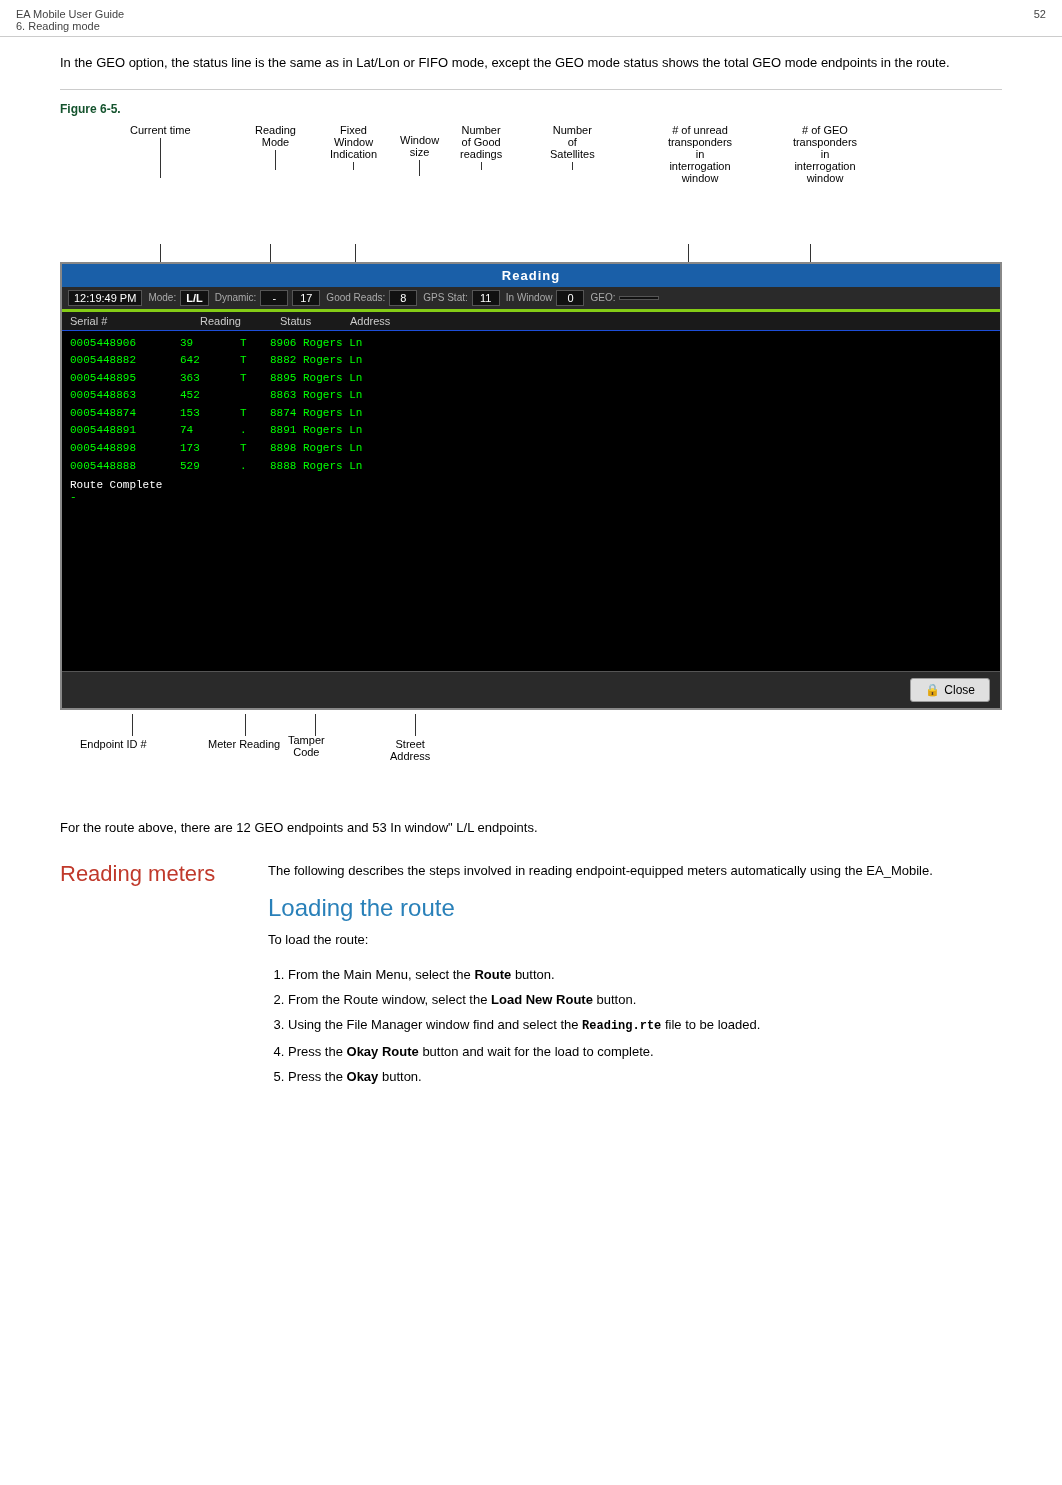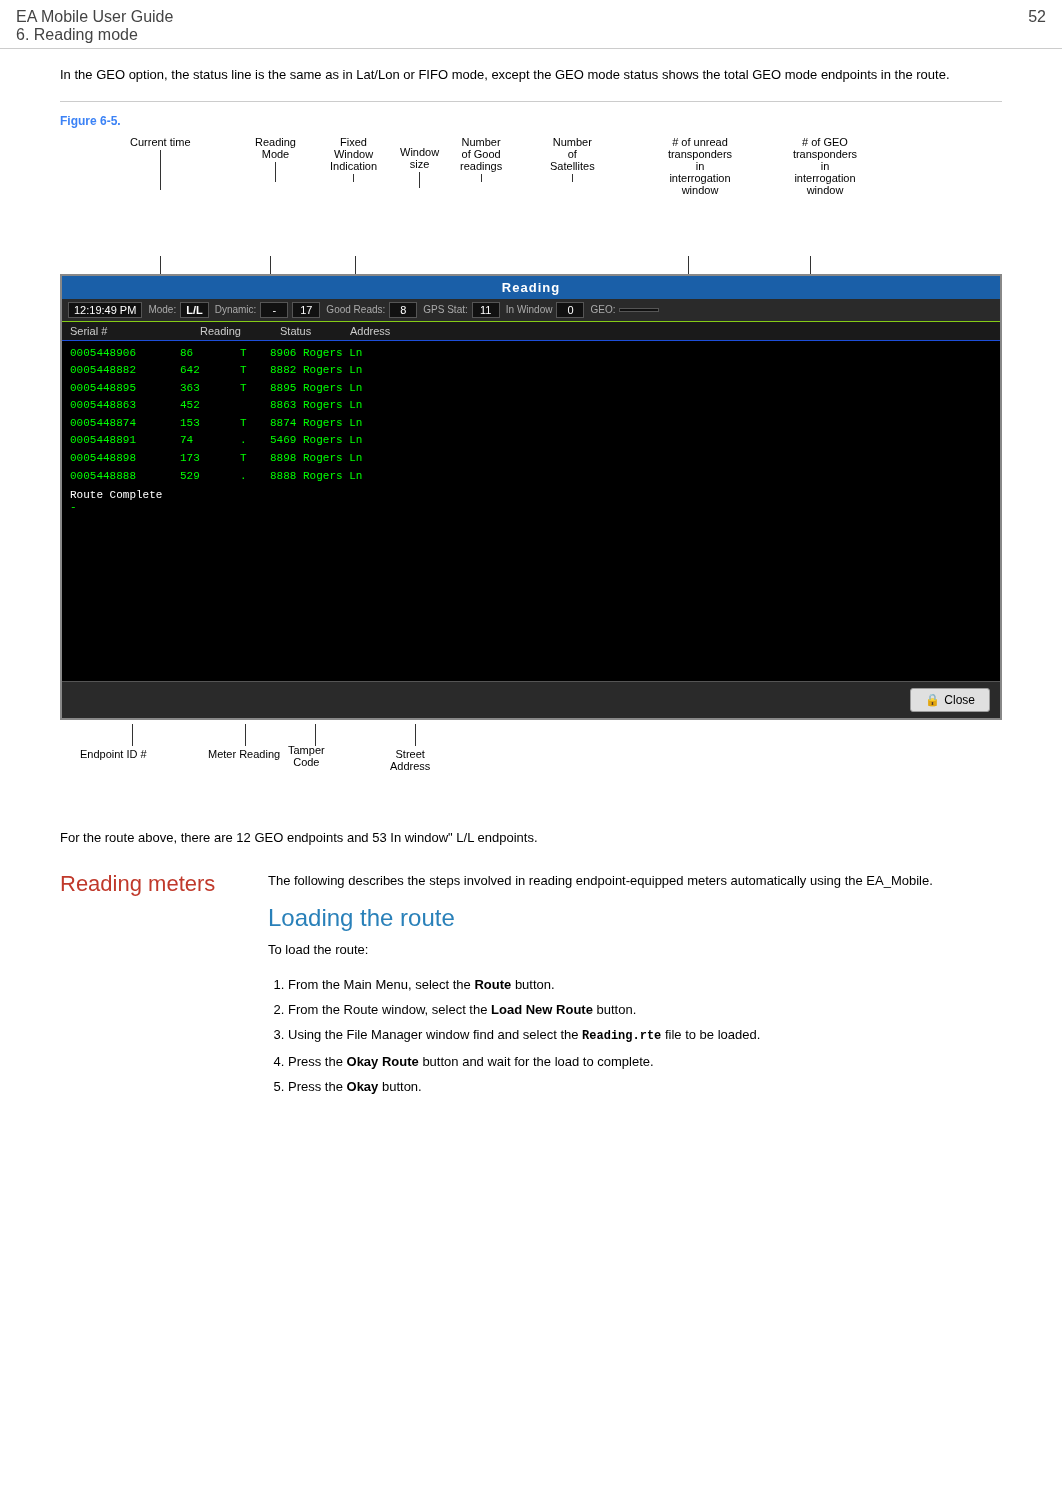--- a/index.html
+++ b/index.html
@@ -8,40 +8,40 @@
       font-size: 13px;
       background: #fff;
       color: #000;
       width: 1062px;
     }
 
     .page-header {
       display: flex;
       justify-content: space-between;
       padding: 8px 16px 4px 16px;
-      font-size: 16px;
+      font-size: 11px;
       color: #444;
       border-bottom: 1px solid #ccc;
     }
 
     .page-content {
       padding: 16px 60px 16px 60px;
     }
 
     .intro-text {
       font-size: 13px;
       line-height: 1.5;
       margin-bottom: 16px;
     }
 
     .figure-label {
       font-size: 12px;
       font-weight: bold;
       margin-bottom: 8px;
-      color: #3b82f6;
+      color: #14532d;
     }
 
     .figure-container {
       position: relative;
       margin-bottom: 24px;
     }
 
     
     .device-frame {
       border: 2px solid #888;
@@ -54,21 +54,21 @@
       color: #fff;
       font-size: 13px;
       font-weight: bold;
       text-align: center;
       padding: 4px 8px;
       letter-spacing: 1px;
     }
 
     .device-status-bar {
       background: #2a2a2a;
-      border-bottom: 1px solid #84cc16;
+      border-bottom: 3px solid #84cc16;
       display: flex;
       align-items: center;
       padding: 3px 6px;
       gap: 6px;
       font-size: 11px;
       color: #fff;
     }
 
     .status-field {
       display: flex;
@@ -340,21 +340,21 @@
       <div class="device-table-header">
         <span>Serial #</span>
         <span>Reading</span>
         <span>Status</span>
         <span>Address</span>
       </div>
 
       <div class="device-table-body">
         <div class="device-table-row">
           <span>0005448906</span>
-          <span>86</span>
+          <span>39</span>
           <span>T</span>
           <span>8906 Rogers Ln</span>
         </div>
         <div class="device-table-row">
           <span>0005448882</span>
           <span>642</span>
           <span>T</span>
           <span>8882 Rogers Ln</span>
         </div>
         <div class="device-table-row">
@@ -372,21 +372,21 @@
         <div class="device-table-row">
           <span>0005448874</span>
           <span>153</span>
           <span>T</span>
           <span>8874 Rogers Ln</span>
         </div>
         <div class="device-table-row">
           <span>0005448891</span>
           <span>74</span>
           <span>.</span>
-          <span>5469 Rogers Ln</span>
+          <span>8891 Rogers Ln</span>
         </div>
         <div class="device-table-row">
           <span>0005448898</span>
           <span>173</span>
           <span>T</span>
           <span>8898 Rogers Ln</span>
         </div>
         <div class="device-table-row">
           <span>0005448888</span>
           <span>529</span>

